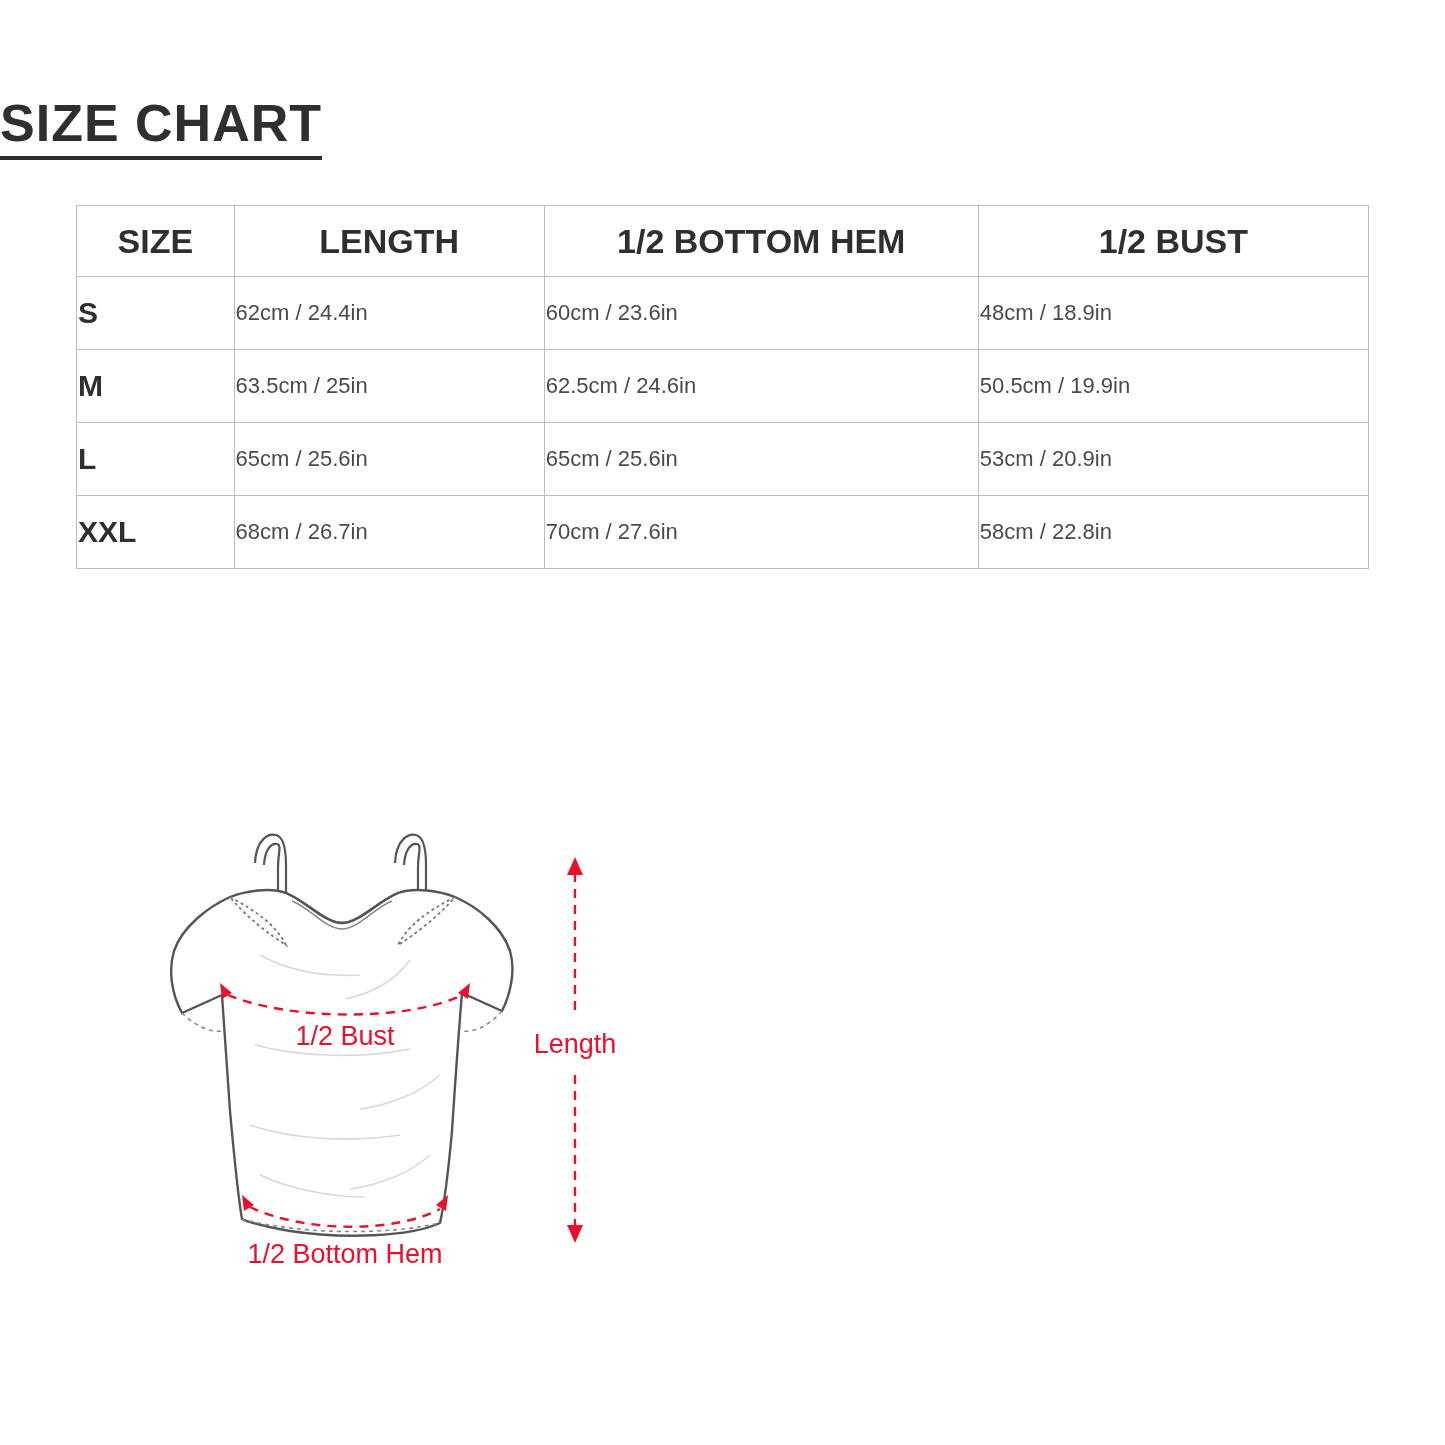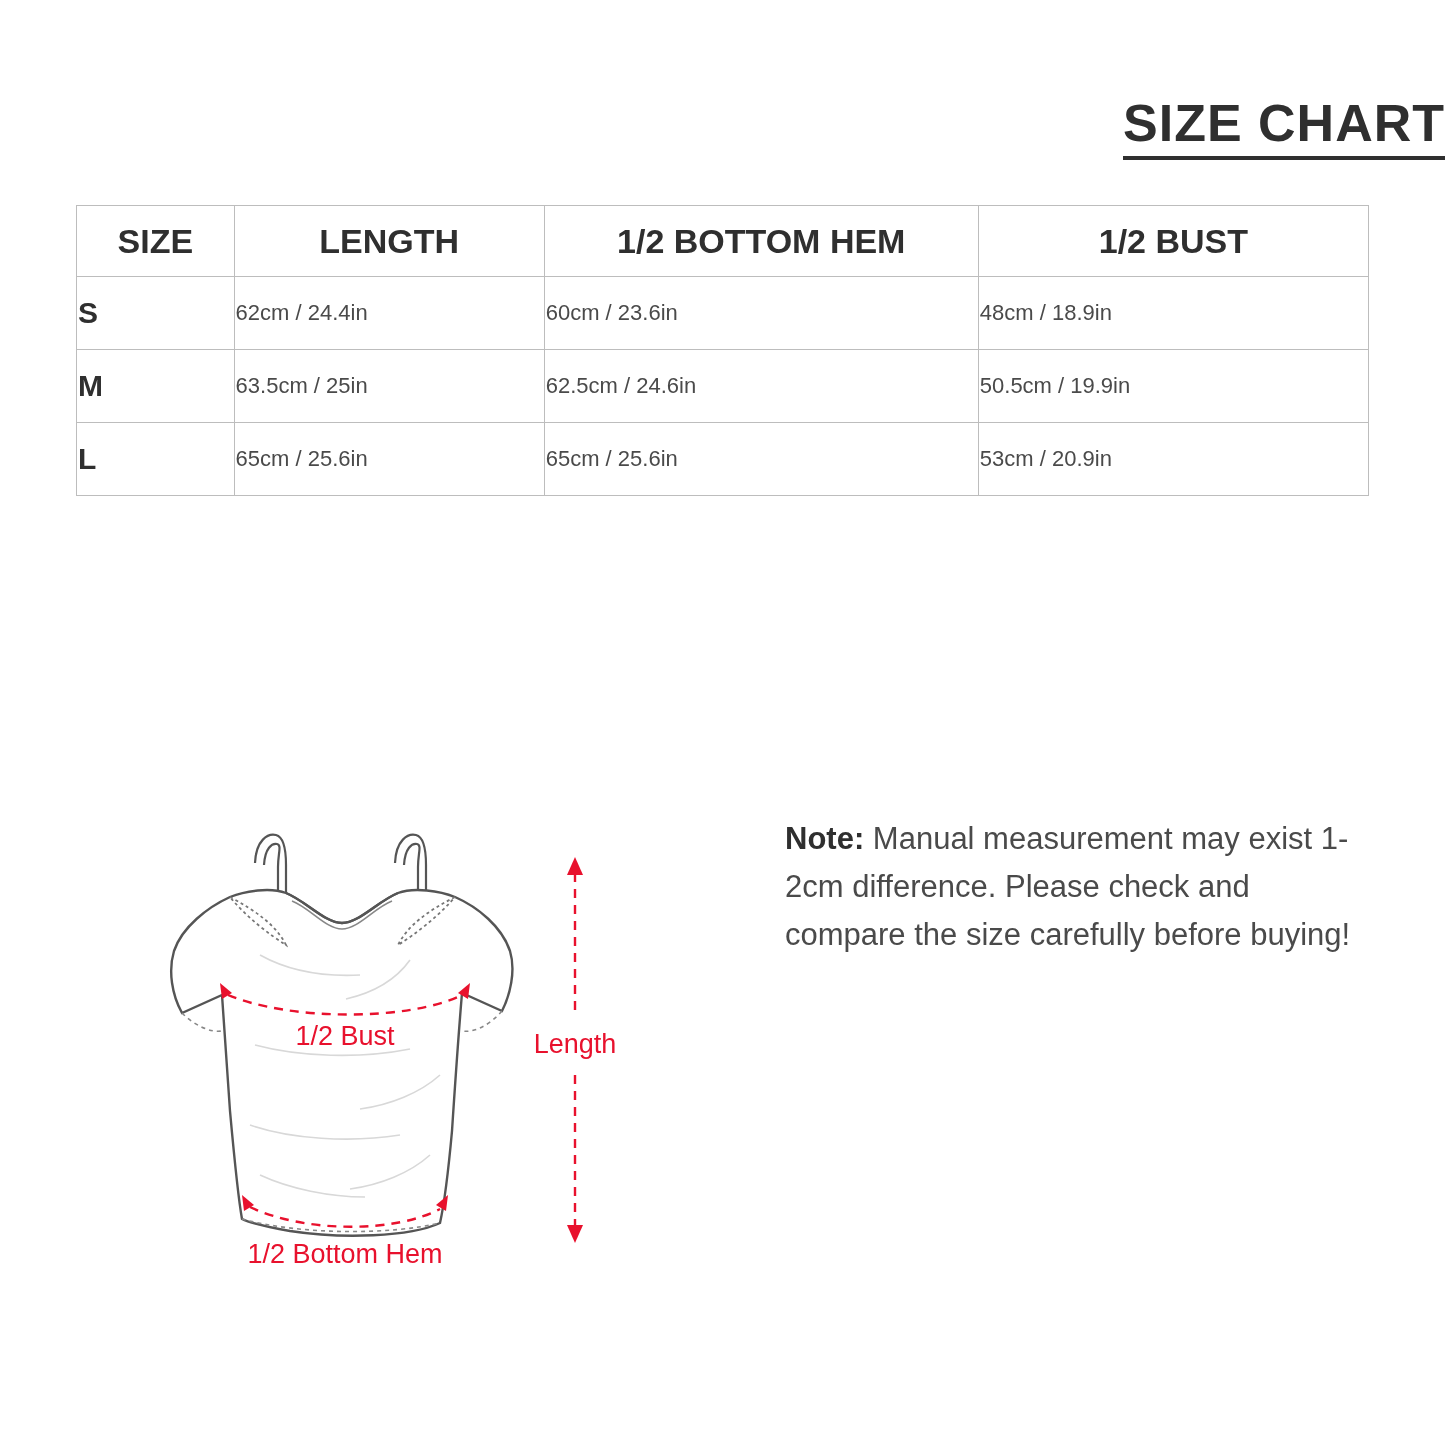--- a/index.html
+++ b/index.html
@@ -15,21 +15,21 @@
     position: relative;
     overflow: hidden;
   }
 
   
   .title-wrap {
     position: absolute;
     top: 95px;
     left: 0;
     width: 1445px;
-    text-align: right;
+    text-align: left;
   }
   .title {
     display: inline-block;
     font-size: 52px;
     font-weight: bold;
     letter-spacing: 1px;
     color: #2f2f2f;
     border-bottom: 4px solid #2f2f2f;
     padding-bottom: 4px;
     line-height: 1.1;
@@ -141,20 +141,26 @@
         <td class="size-cell">M</td>
         <td class="val-cell">63.5cm / 25in</td>
         <td class="val-cell">62.5cm / 24.6in</td>
         <td class="val-cell">50.5cm / 19.9in</td>
       </tr>
       <tr>
         <td class="size-cell">L</td>
         <td class="val-cell">65cm / 25.6in</td>
         <td class="val-cell">65cm / 25.6in</td>
         <td class="val-cell">53cm / 20.9in</td>
+      </tr>
+      <tr>
+        <td class="size-cell">XXL</td>
+        <td class="val-cell">68cm / 26.7in</td>
+        <td class="val-cell">70cm / 27.6in</td>
+        <td class="val-cell">58cm / 22.8in</td>
       </tr>
     </tbody>
   </table>
 </div>
 
 <div class="lower">
 
   <div class="garment">
     <svg width="560" height="560" viewBox="0 0 560 560" xmlns="http://www.w3.org/2000/svg">
       <defs>
@@ -244,17 +250,14 @@
       <g>
         <line x1="465" y1="128" x2="465" y2="268" stroke="#e8112d" stroke-width="2.4" stroke-dasharray="9 7"></line>
         <line x1="465" y1="330" x2="465" y2="482" stroke="#e8112d" stroke-width="2.4" stroke-dasharray="9 7"></line>
         <path d="M465 112 L457 130 L473 130 Z" fill="#e8112d"></path>
         <path d="M465 498 L457 480 L473 480 Z" fill="#e8112d"></path>
       </g>
       <text x="465" y="308" text-anchor="middle" font-family="Liberation Sans, sans-serif" font-size="27" fill="#e8112d">Length</text>
     </svg>
   </div>
 
-  <div class="note">
-    <b>Note:</b><span> Manual measurement may exist 1-2cm difference. Please check and compare the size carefully before buying!</span>
-  </div>
 
 </div>
 
 </body></html>

